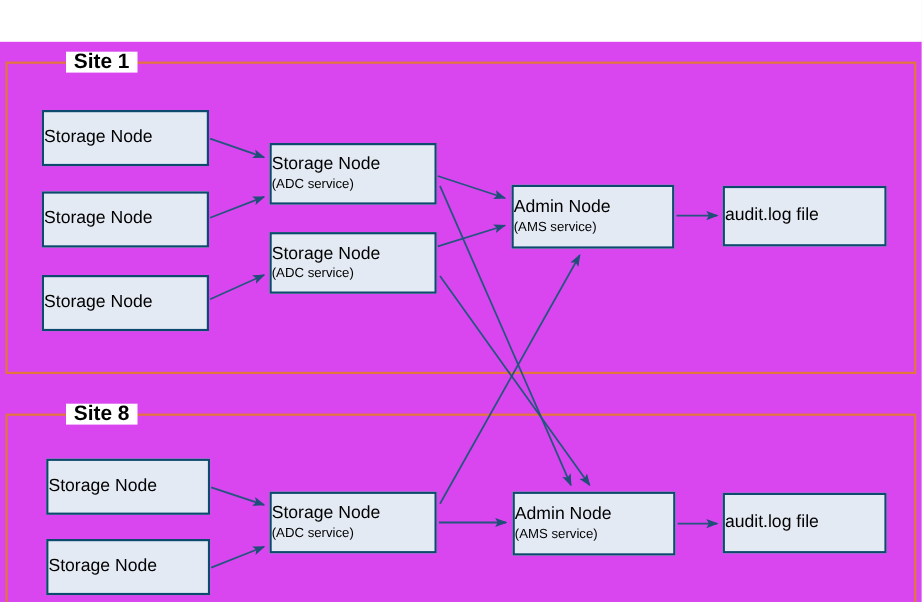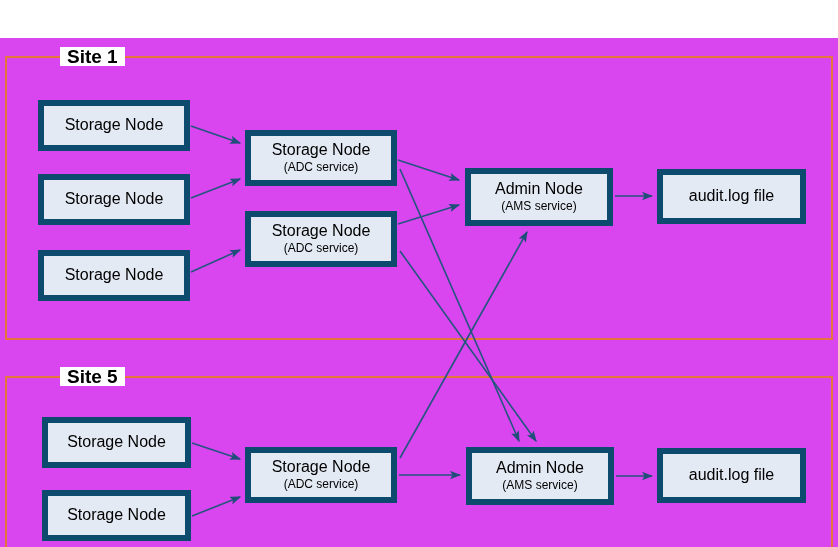--- a/index.html
+++ b/index.html
@@ -34,24 +34,24 @@
     color: #000000;
     line-height: 1;
     padding: 0 7px;
     white-space: nowrap;
   }
   
   .node-box {
     position: absolute;
     box-sizing: border-box;
     background: #e4eaf4;
-    border: 6px solid #0c4a6e;
+    border: 2px solid #0c4a6e;
     display: flex;
     flex-direction: column;
-    align-items: center;
+    align-items: flex-start;
     justify-content: center;
     color: #000000;
     font-size: 16px;
     line-height: 1.18;
     text-align: center;
     white-space: nowrap;
   }
   .node-box .line2 {
     font-size: 12px;
   }
@@ -67,21 +67,21 @@
 </style>
 </head>
 <body>
 
 <div id="diagram-root">
 
   <div id="sites-layer">
       <div class="site-frame" style="left: 5px; top: 18px; width: 828px; height: 284px;"></div>
       <div class="site-label" style="left: 60px; top: 9px;">Site 1</div>
       <div class="site-frame" style="left: 5px; top: 338px; width: 828px; height: 203px;"></div>
-      <div class="site-label" style="left: 60px; top: 329px;">Site 5</div>
+      <div class="site-label" style="left: 60px; top: 329px;">Site 8</div>
     </div>
 
   <div id="nodes-layer">
       <div class="node-box" style="left: 38px; top: 62px; width: 152px; height: 51px;">
         <span class="line1">Storage Node</span>
       </div>
       <div class="node-box" style="left: 38px; top: 136px; width: 152px; height: 51px;">
         <span class="line1">Storage Node</span>
       </div>
       <div class="node-box" style="left: 38px; top: 212px; width: 152px; height: 51px;">

